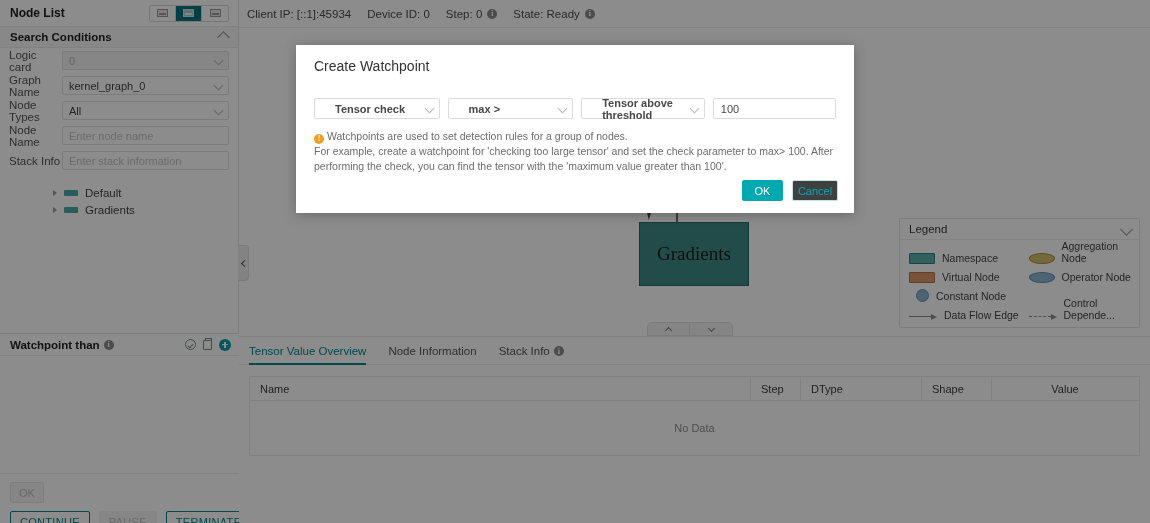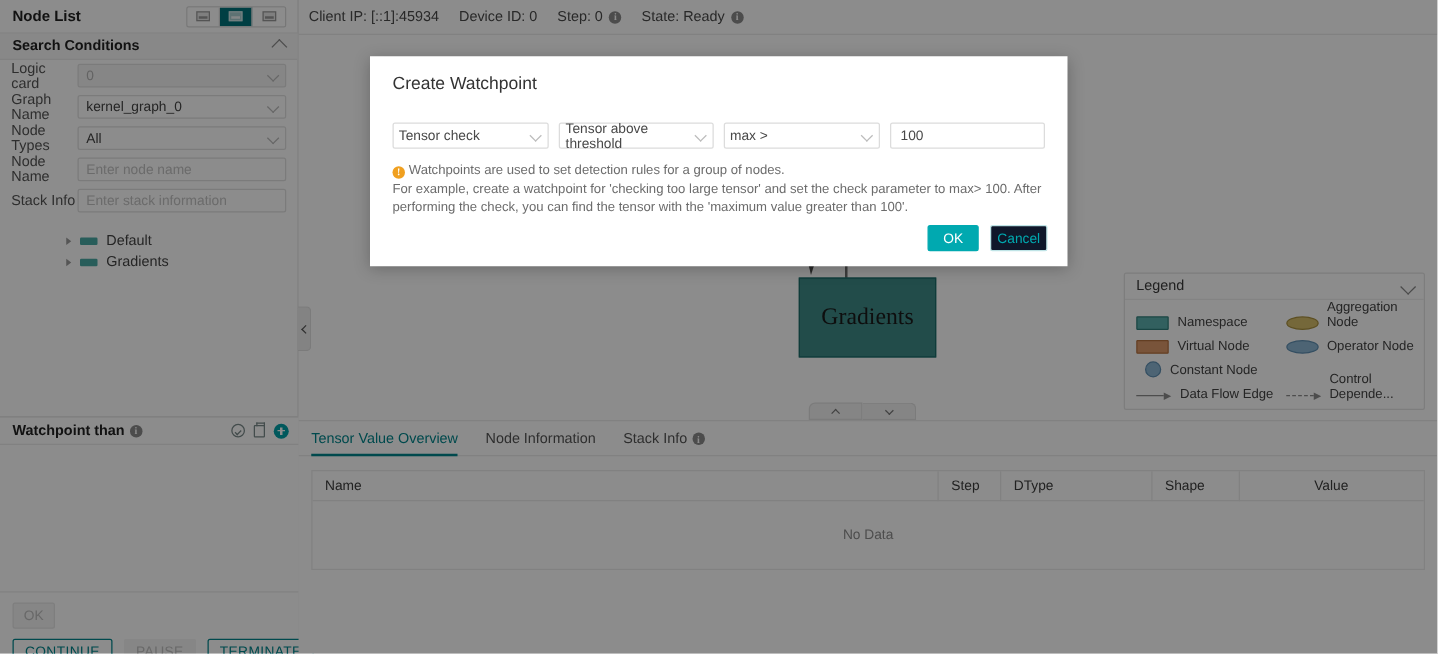--- a/index.html
+++ b/index.html
@@ -254,22 +254,23 @@
 
   
   #modal {
     position: absolute; left: 296px; top: 45px; width: 558px; height: 168px;
     background: #fff; z-index: 60; box-shadow: 0 2px 12px rgba(0,0,0,0.25);
   }
   .mdl-title { font-size: 14px; color: #333; padding: 13px 18px 0 18px; }
   .mdl-row { display: flex; gap: 8px; padding: 24px 18px 0 18px; }
   .mdl-sel {
     height: 21px; border: 1px solid #dcdcdc; border-radius: 2px; background: #fff;
-    display: flex; align-items: center; padding: 0 4px; font-size: 11px; color: #484848;
+    display: flex; align-items: center; padding: 0 20px; font-size: 11px; color: #484848;
     position: relative;
+    font-weight: bold;
   }
   .mdl-sel .sel-arrow { top: 6px; }
   .mdl-sel.w1 { width: 127px; }
   .mdl-sel.w2 { width: 125px; }
   .mdl-sel.w3 { width: 127px; }
   .mdl-input {
     width: 125px; height: 21px; border: 1px solid #dcdcdc; border-radius: 2px;
     display: flex; align-items: center; padding: 0 7px; font-size: 11px; color: #484848;
   }
   .mdl-note { padding: 10px 18px 0 18px; font-size: 10.5px; color: #6c6c6c; line-height: 1.45; }
@@ -278,21 +279,21 @@
     background: #f0a020; color: #fff; font-size: 8px; font-weight: bold;
     text-align: center; line-height: 10px; vertical-align: -1px; margin-right: 3px;
     font-family: "Liberation Serif", serif;
   }
   .mdl-foot { position: absolute; right: 16px; bottom: 12px; display: flex; gap: 9px; }
   .mbtn {
     width: 41px; height: 21px; border-radius: 2px; font-size: 11px;
     display: flex; align-items: center; justify-content: center; cursor: pointer;
   }
   .mbtn.primary { background: #00a9b0; color: #fff; border: 1px solid #00a9b0; }
-  .mbtn.ghost { background: #0f172a; color: #00a9b0; border: 1px solid #bfe4e6; width: 46px; }
+  .mbtn.ghost { background: #404040; color: #00a9b0; border: 1px solid #bfe4e6; width: 46px; }
 </style>
 </head>
 <body>
 
 <div id="app">
 
   <div id="sidebar">
     <div class="sb-header">
       <div class="sb-title">Node List</div>
       <div class="view-toggle">
@@ -493,28 +494,28 @@
 
   <div id="backdrop"></div>
 
   <div id="modal">
     <div class="mdl-title">Create Watchpoint</div>
     <div class="mdl-row">
       <div class="mdl-sel w1">
         <span>Tensor check</span>
         <i class="sel-arrow"></i>
       </div>
+      <div class="mdl-sel w3">
+        <span>max &gt;</span>
+        <i class="sel-arrow"></i>
+      </div>
       <div class="mdl-sel w2">
         <span>Tensor above threshold</span>
         <i class="sel-arrow"></i>
       </div>
-      <div class="mdl-sel w3">
-        <span>max &gt;</span>
-        <i class="sel-arrow"></i>
-      </div>
       <div class="mdl-input">
         <span>100</span>
       </div>
     </div>
     <div class="mdl-note">
       <span class="warn-dot">!</span><span>Watchpoints are used to set detection rules for a group of nodes.</span><br>
       <span>For example, create a watchpoint for 'checking too large tensor' and set the check parameter to max&gt; 100. After performing the check, you can find the tensor with the 'maximum value greater than 100'.</span>
     </div>
     <div class="mdl-foot">
       <div class="mbtn primary">OK</div>

